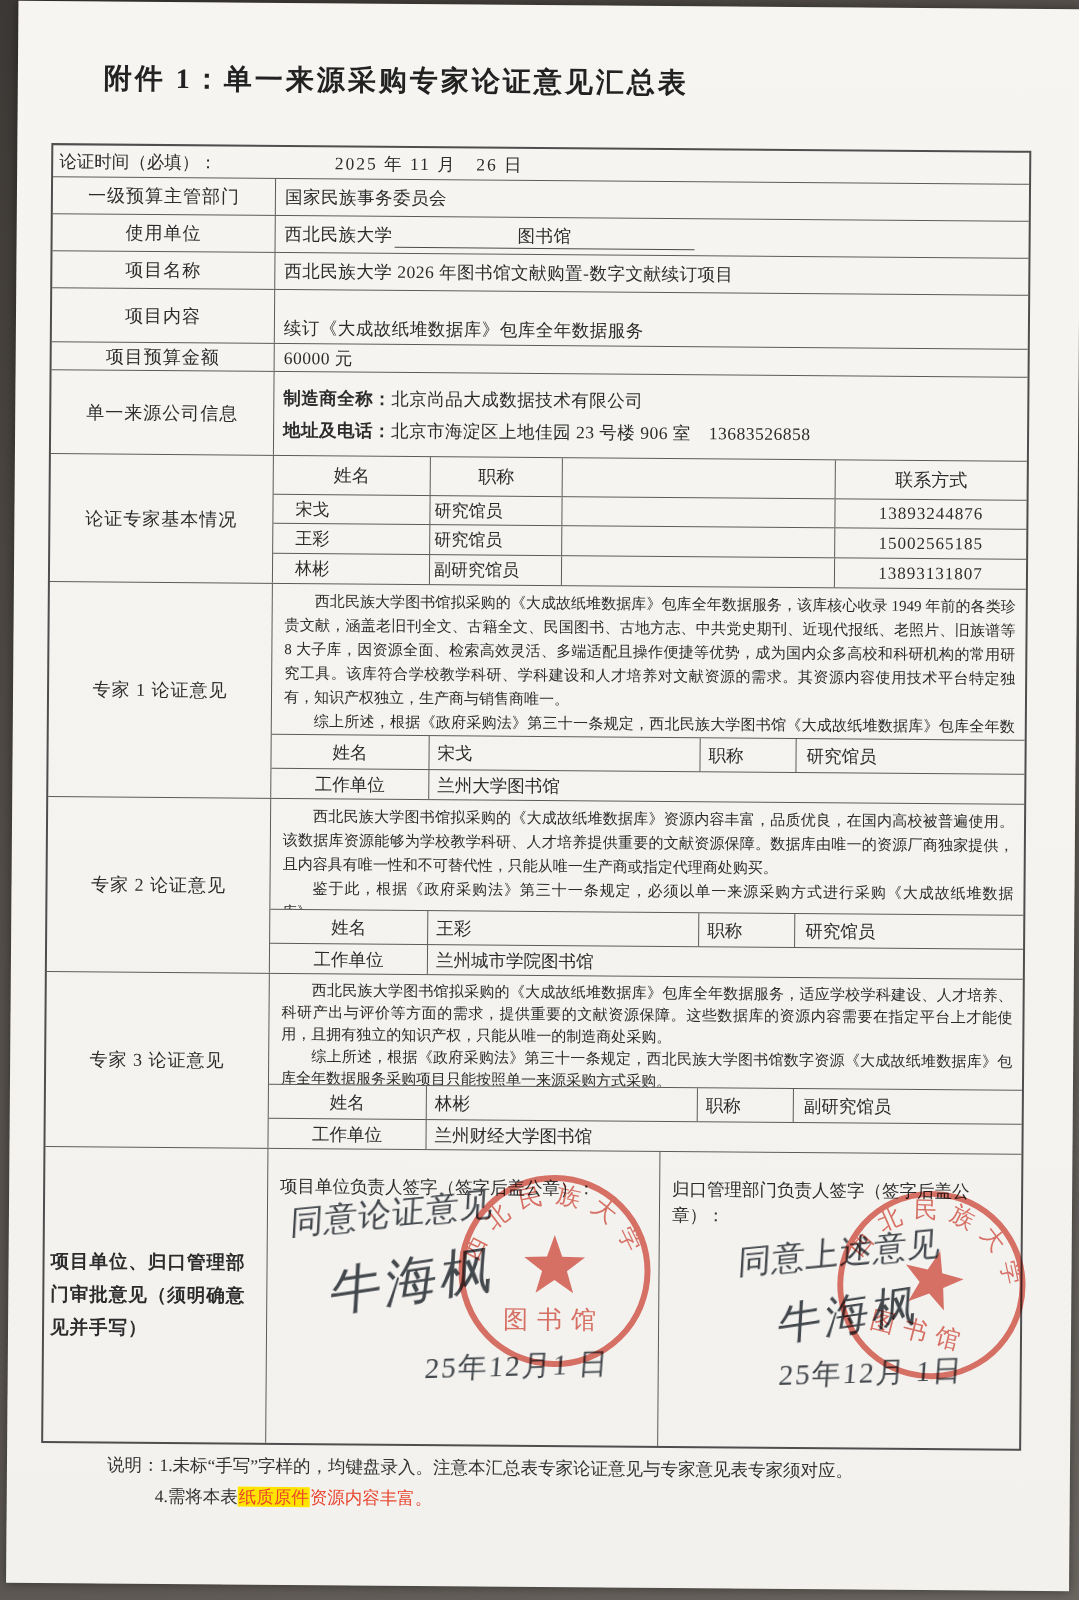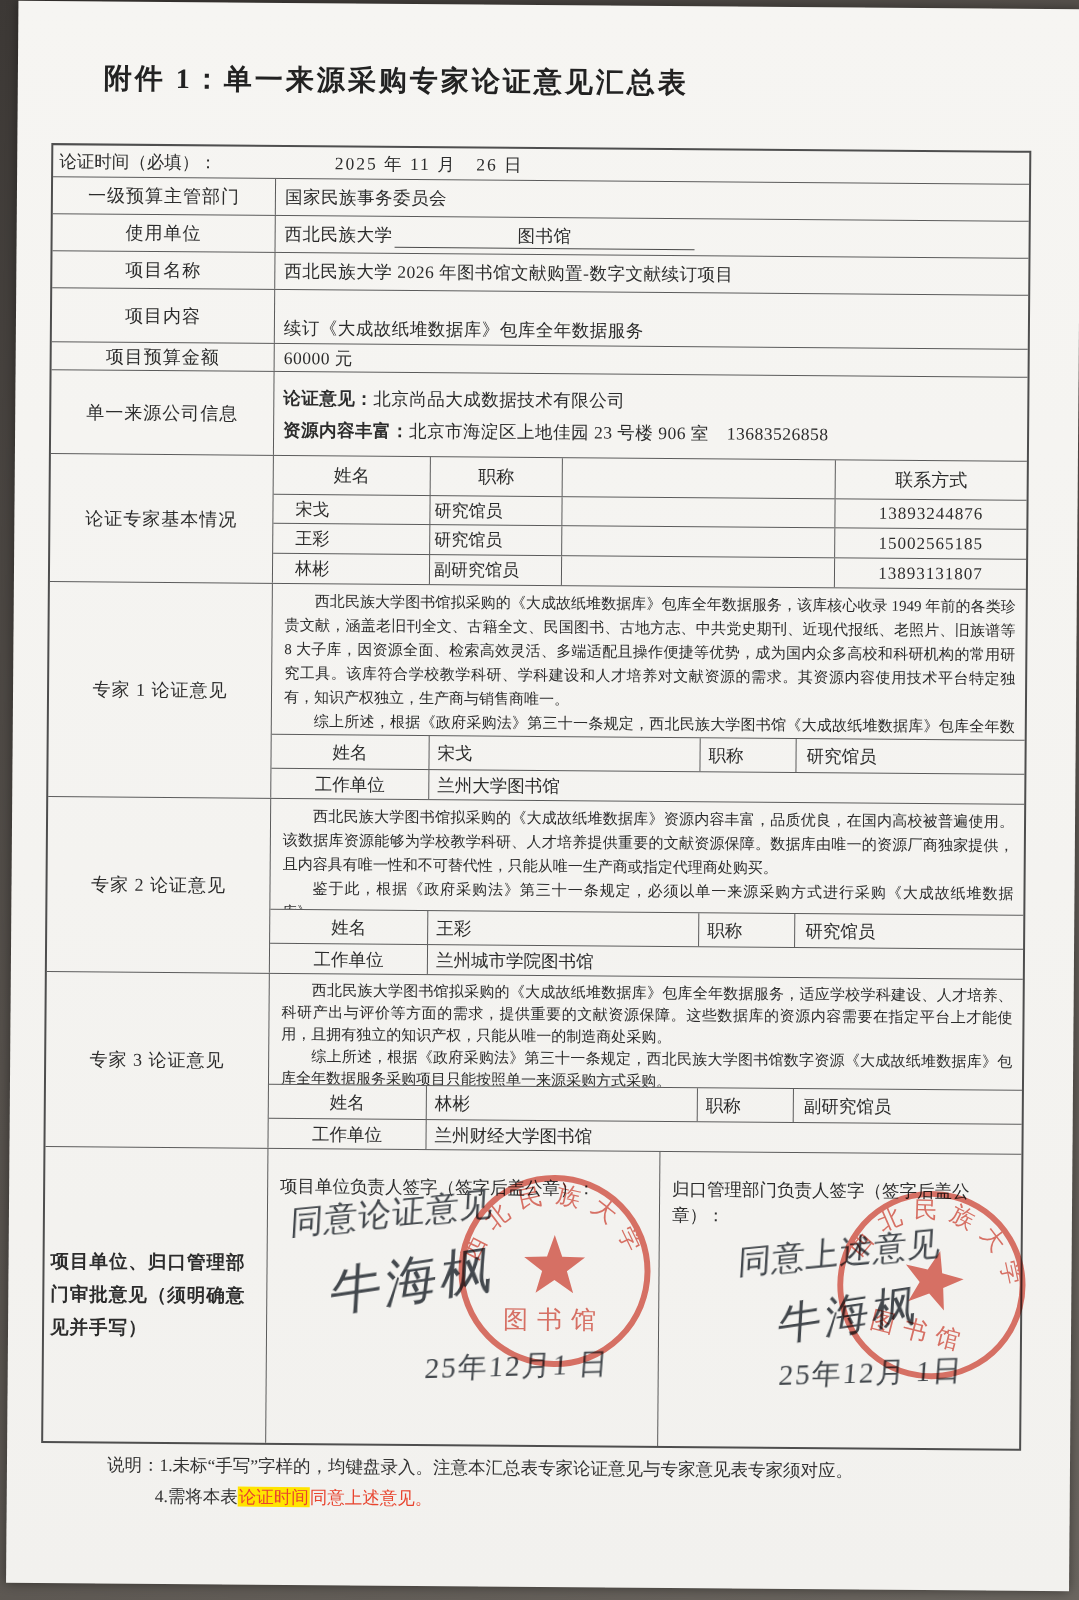--- a/index.html
+++ b/index.html
@@ -127,24 +127,24 @@
 
     <div class="frow h28">
       <div class="cell lbl">项目预算金额</div>
       <div class="cell val">60000 元</div>
     </div>
 
     <div class="frow h84">
       <div class="cell lbl">单一来源公司信息</div>
       <div class="cell val company">
         <div>
-          <span class="b">论证意见：</span><span>北京尚品大成数据技术有限公司</span>
+          <span class="b">制造商全称：</span><span>北京尚品大成数据技术有限公司</span>
         </div>
         <div>
-          <span class="b">资源内容丰富：</span><span>北京市海淀区上地佳园 23 号楼 906 室　13683526858</span>
+          <span class="b">地址及电话：</span><span>北京市海淀区上地佳园 23 号楼 906 室　13683526858</span>
         </div>
       </div>
     </div>
 
     <div class="frow" style="height:128px">
       <div class="cell lbl">论证专家基本情况</div>
       <div class="exp-col">
         <div class="exp-row exp-head">
           <div class="ec c1">姓名</div>
           <div class="ec c2">职称</div>
@@ -266,17 +266,17 @@
           <text x="100" y="157" text-anchor="middle" font-size="25" letter-spacing="9" fill="#d94f41">图书馆</text>
         </svg>
       </div>
     </div>
 
   </div>
 
   <div class="notes">
     <div>说明：1.未标“手写”字样的，均键盘录入。注意本汇总表专家论证意见与专家意见表专家须对应。</div>
     <div class="n2">
-      <span>4.需将本表</span><span class="hl">论证时间</span><span class="red">同意上述意见。</span>
+      <span>4.需将本表</span><span class="hl">纸质原件</span><span class="red">资源内容丰富。</span>
     </div>
   </div>
 
 </div>
 
 </body></html>

